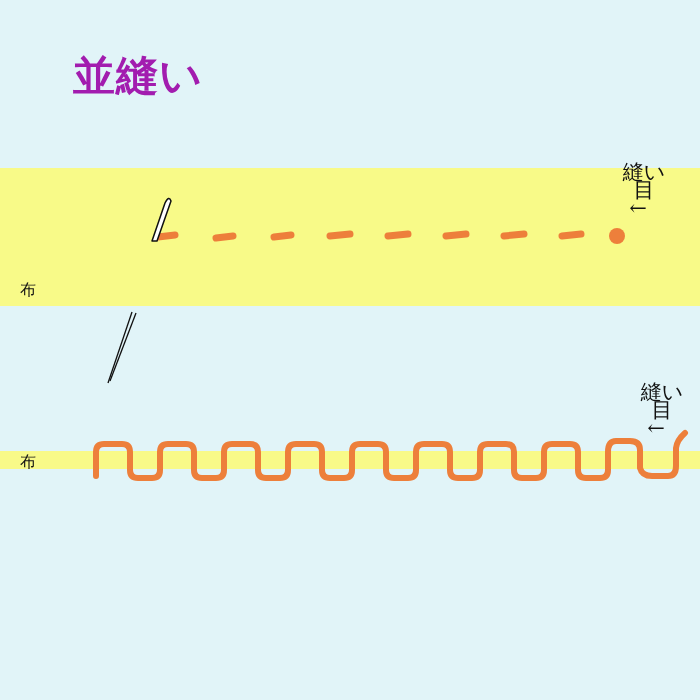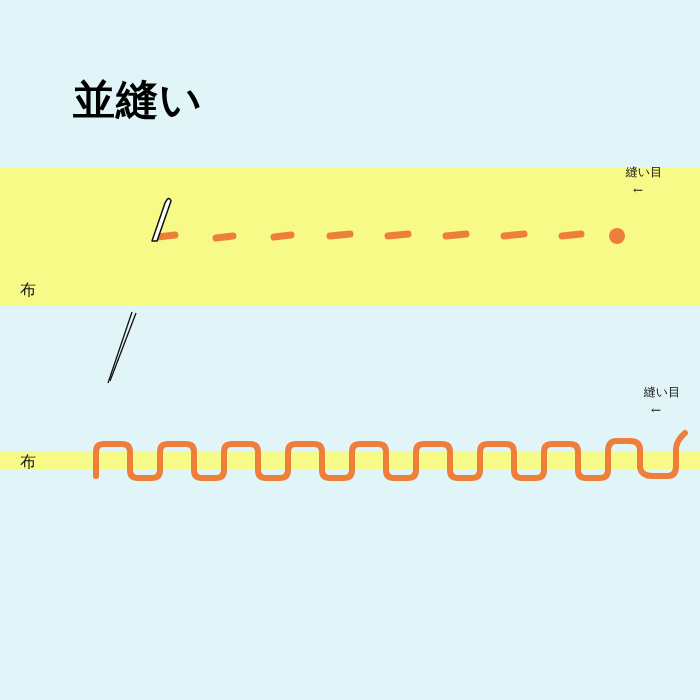--- a/index.html
+++ b/index.html
@@ -1,22 +1,22 @@
 <!DOCTYPE html>
 <html><head>
   <meta charset="utf-8">
   <style>
     html, body { margin:0; padding:0; }
     body { width:700px; height:700px; background:#e1f4f8; position:relative; overflow:hidden;
            font-family:"DejaVu Serif", serif; }
-    .title { position:absolute; left:73px; top:72px; font-size:42px; font-weight:bold; color:#000000;
+    .title { position:absolute; left:73px; top:48px; font-size:42px; font-weight:bold; color:#a21caf;
              font-family:"DejaVu Serif", serif; letter-spacing:1px; }
     .band { position:absolute; left:0; width:700px; background:#f8fa88; }
     .label { position:absolute; font-size:16px; color:#111; }
-    .stitch-label { position:absolute; font-size:12px; color:#111; text-align:center; line-height:18px; }
+    .stitch-label { position:absolute; font-size:21px; color:#111; text-align:center; line-height:18px; }
     svg.art { position:absolute; left:0; top:0; width:700px; height:700px; }
   </style>
 </head>
 <body>
 
 <div class="title">並縫い</div>
 
 <div class="band" style="top:168px;height:138px;"></div>
 <div class="band" style="top:451px;height:18px;"></div>
 

